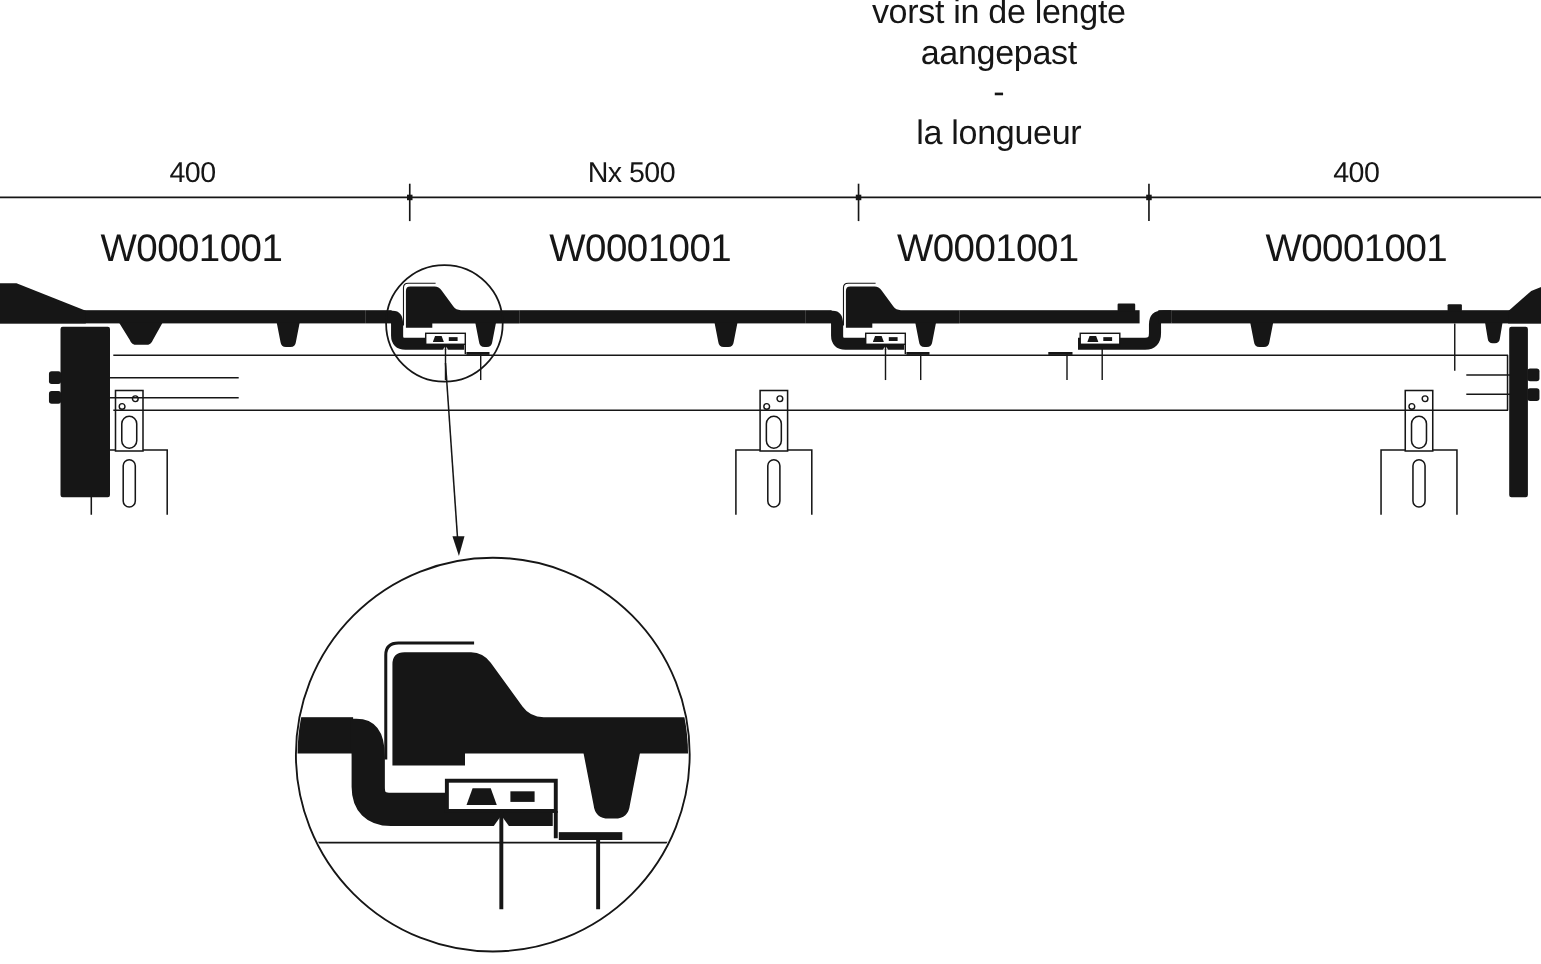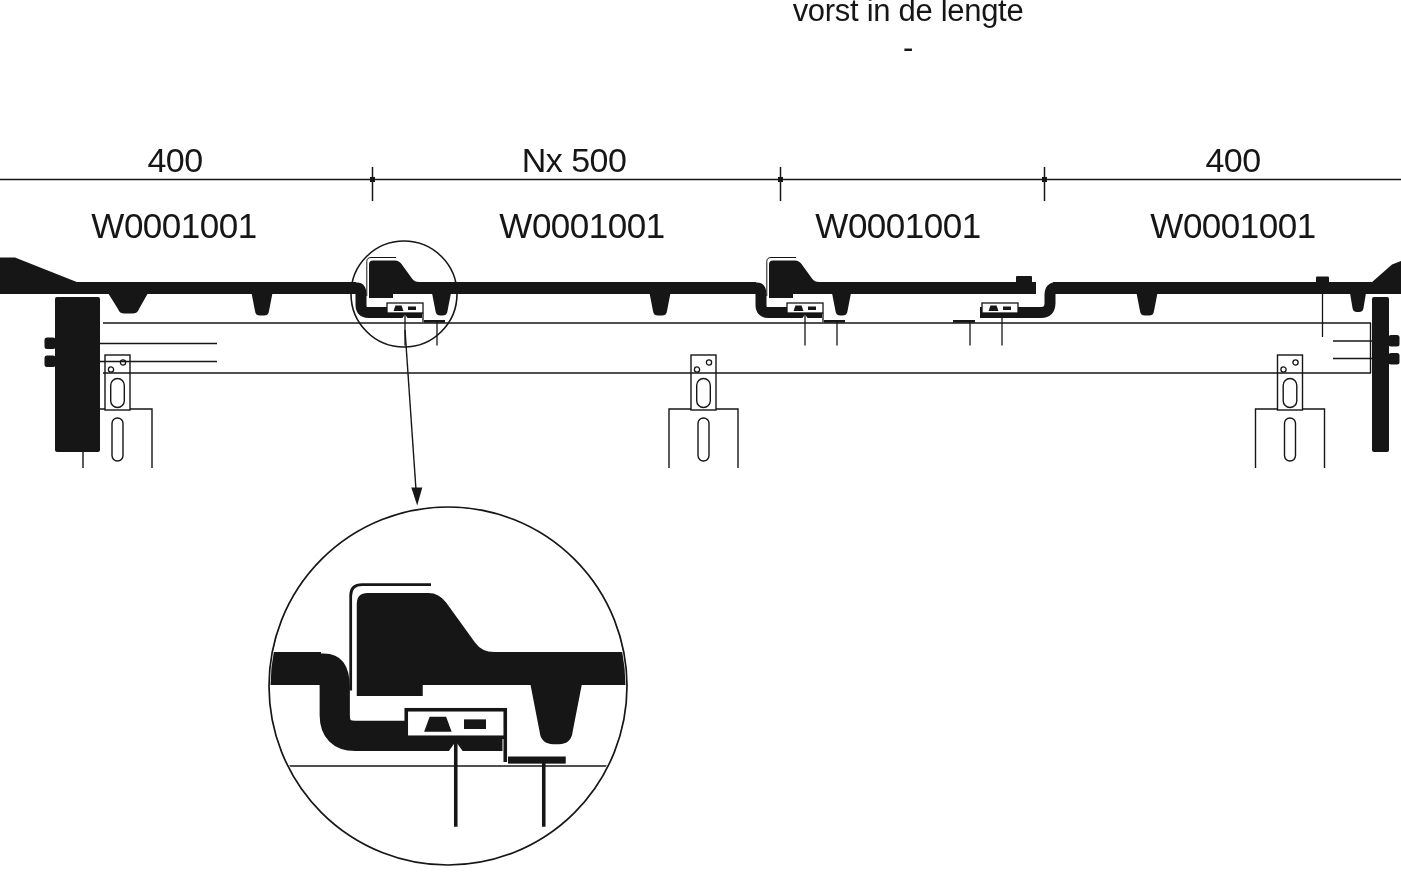--- a/index.html
+++ b/index.html
@@ -8,21 +8,21 @@
     position:relative; width:1401px; height:876px; overflow:hidden;
     background:var(--paper); font-family:"Liberation Sans", sans-serif; color:var(--ink);
   }
   .stage svg { position:absolute; left:0; top:0; }
   .txt { position:absolute; color:var(--ink); white-space:nowrap; }
   .annotation {
     position:absolute; left:746px; top:-7px; width:324px;
     font-size:31px; line-height:36.6px; text-align:center; letter-spacing:-0.3px;
   }
   .dim-label {
-    position:absolute; top:141px; font-size:34px; letter-spacing:-0.5px;
+    position:absolute; top:141px; font-size:26px; letter-spacing:-0.5px;
     transform:translateX(-50%);
   }
   .part-label {
     position:absolute; top:206px; font-size:35px; letter-spacing:-0.5px;
     transform:translateX(-50%);
   }
 </style>
 </head>
 <body>
 
@@ -157,21 +157,23 @@
       <line x1="780.5" y1="167" x2="780.5" y2="201" stroke="var(--ink)" stroke-width="1.5"></line>
       <line x1="1044.5" y1="167" x2="1044.5" y2="201" stroke="var(--ink)" stroke-width="1.5"></line>
       <rect x="370" y="177" width="5" height="5" fill="var(--ink)"></rect>
       <rect x="778" y="177" width="5" height="5" fill="var(--ink)"></rect>
       <rect x="1042" y="177" width="5" height="5" fill="var(--ink)"></rect>
     </g>
   </svg>
 
   <div class="annotation">
     <div>vorst in de lengte</div>
+    <div>aangepast</div>
     <div>-</div>
+    <div>la longueur</div>
   </div>
 
   <div class="txt dim-label" style="left:175px;">400</div>
   <div class="txt dim-label" style="left:574px;">Nx 500</div>
   <div class="txt dim-label" style="left:1233px;">400</div>
 
   <div class="txt part-label" style="left:174px;">W0001001</div>
   <div class="txt part-label" style="left:582px;">W0001001</div>
   <div class="txt part-label" style="left:898px;">W0001001</div>
   <div class="txt part-label" style="left:1233px;">W0001001</div>

